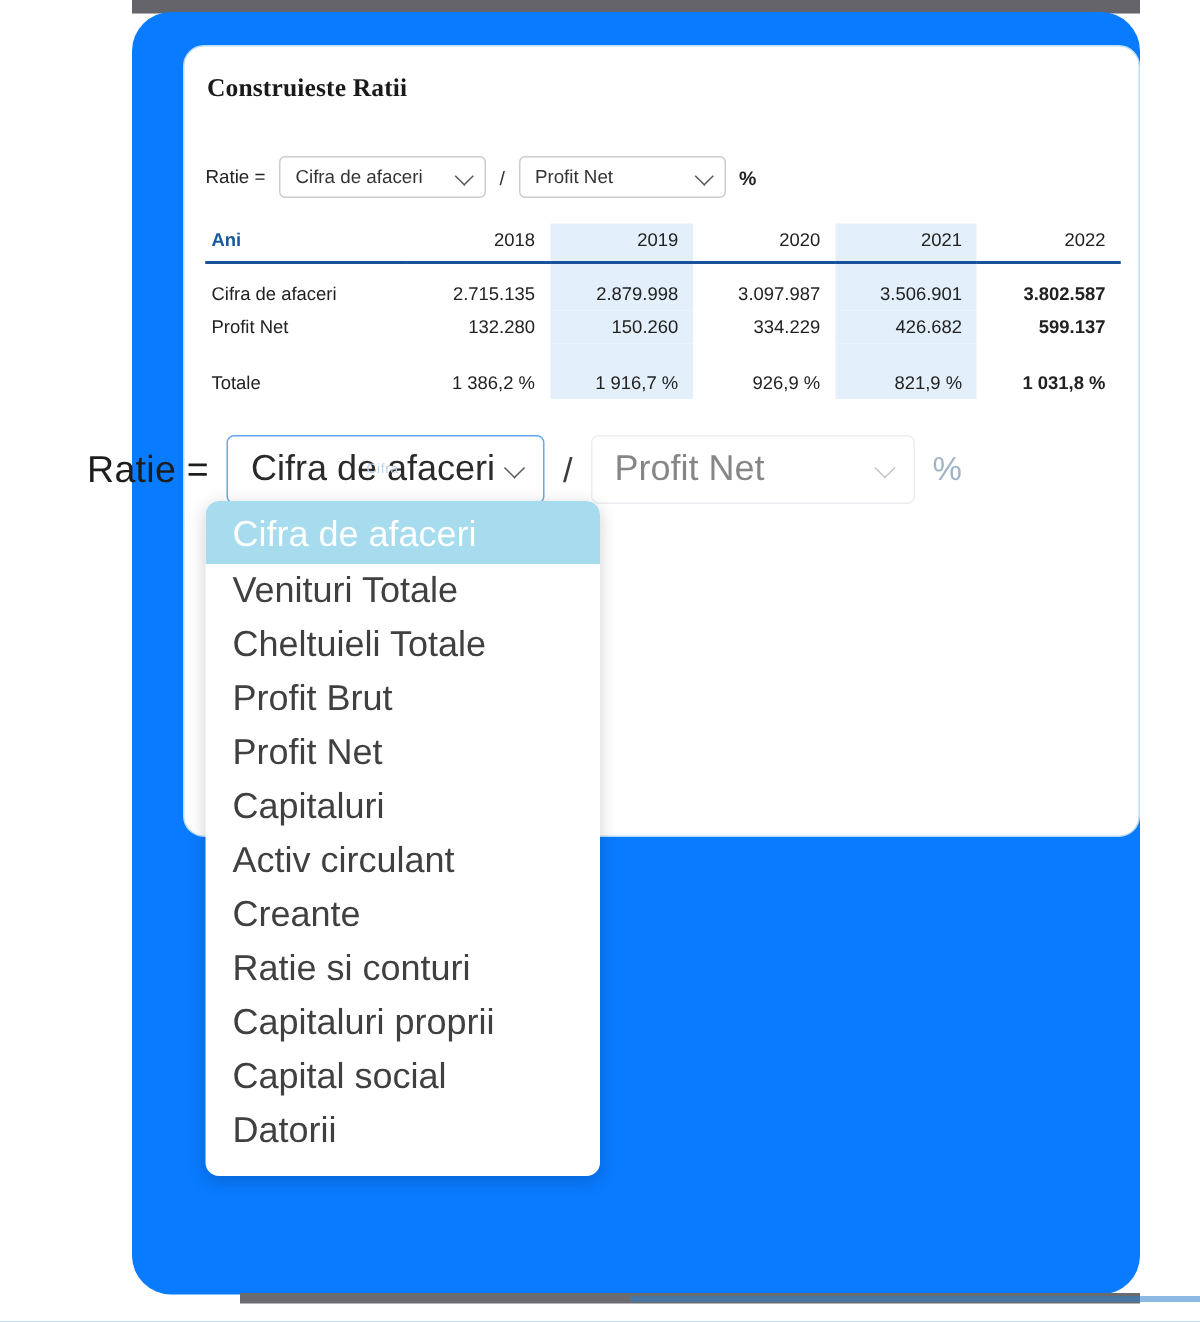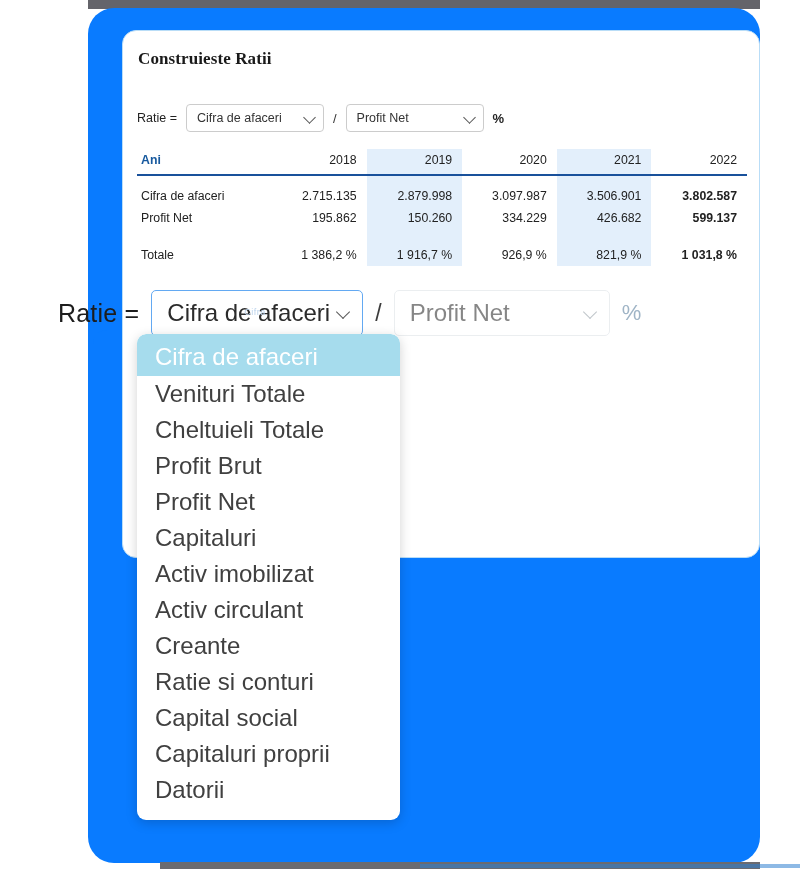--- a/index.html
+++ b/index.html
@@ -392,21 +392,21 @@
       <tr>
         <td class="rowhead">Cifra de afaceri</td>
         <td>2.715.135</td>
         <td class="band">2.879.998</td>
         <td>3.097.987</td>
         <td class="band">3.506.901</td>
         <td class="colbold">3.802.587</td>
       </tr>
       <tr>
         <td class="rowhead">Profit Net</td>
-        <td>195.862</td>
+        <td>132.280</td>
         <td class="band">150.260</td>
         <td>334.229</td>
         <td class="band">426.682</td>
         <td class="colbold">599.137</td>
       </tr>
       <tr class="gaprow">
         <td></td>
           <td></td>
         <td class="band"></td>
           <td></td>
@@ -440,20 +440,19 @@
   <span id="big-pct">%</span>
 </div>
 
 <div id="dropdown">
   <div class="dd-item selected">Cifra de afaceri</div>
   <div class="dd-item">Venituri Totale</div>
   <div class="dd-item">Cheltuieli Totale</div>
   <div class="dd-item">Profit Brut</div>
   <div class="dd-item">Profit Net</div>
   <div class="dd-item">Capitaluri</div>
-  <div class="dd-item">Activ imobilizat</div>
   <div class="dd-item">Activ circulant</div>
   <div class="dd-item">Creante</div>
   <div class="dd-item">Ratie si conturi</div>
+  <div class="dd-item">Capitaluri proprii</div>
   <div class="dd-item">Capital social</div>
-  <div class="dd-item">Capitaluri proprii</div>
   <div class="dd-item">Datorii</div>
 </div>
 
 </body></html>

